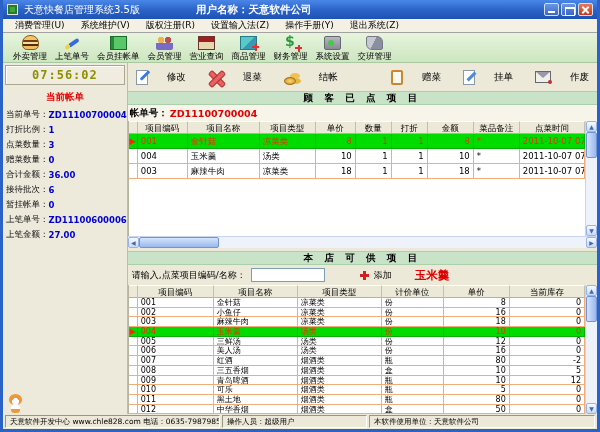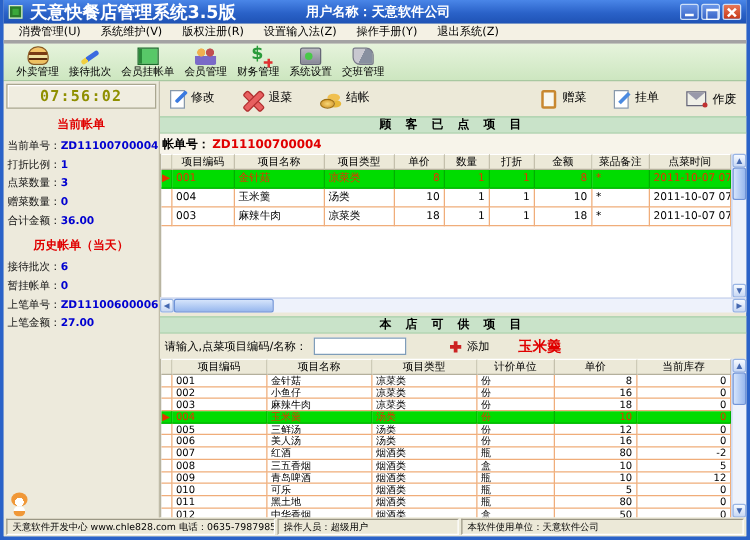--- a/index.html
+++ b/index.html
@@ -6,33 +6,33 @@
   html,body { width:600px; height:432px; overflow:hidden; background:#9db9d6; }
   .window { width:600px; height:432px; display:flex; flex-direction:column;
     border-left:3px solid #2a62c8; border-right:3px solid #2a62c8; border-bottom:3px solid #2a62c8;
     background:#ece9d8; }
 
   
   .titlebar { flex:0 0 19px; background:linear-gradient(180deg,#4a86e8 0%,#2a62c8 55%,#1e52b4 100%);
     display:flex; align-items:center; padding:0 4px; }
   .app-icon { width:11px; height:11px; background:#3aa83a; border:1px solid #d8e8d8;
     box-shadow:inset 0 0 0 2px #2a7a2a; margin-right:6px; }
-  .t-title { color:#fff; font-size:14px; font-weight:bold; white-space:nowrap; }
+  .t-title { color:#fff; font-size:10px; font-weight:normal; white-space:nowrap; }
   .t-user  { color:#fff; font-size:10.5px; font-weight:bold; margin-left:56px; white-space:nowrap; }
   .winctrls { margin-left:auto; display:flex; gap:2px; }
   .wbtn { width:15px; height:13px; border:1px solid #cfe0f8; border-radius:2px;
     background:linear-gradient(180deg,#6a96e8,#3a66c8); position:relative; }
   .wbtn.close { background:linear-gradient(180deg,#e87858,#c83818); }
   .wbtn.min::after { content:""; position:absolute; left:3px; bottom:2px; width:7px; height:2px; background:#fff; }
   .wbtn.max::after { content:""; position:absolute; left:3px; top:3px; width:8px; height:6px; border:1px solid #fff; border-top-width:2px; }
   .wbtn.close::before,.wbtn.close::after { content:""; position:absolute; left:2px; top:5px; width:9px; height:2px; background:#fff; }
   .wbtn.close::before { transform:rotate(45deg); } .wbtn.close::after { transform:rotate(-45deg); }
 
   
-  .menubar { flex:0 0 14px; background:#f4f1e4; border-bottom:3px solid #a3a3a3;
+  .menubar { flex:0 0 14px; background:#f4f1e4; border-bottom:1px solid #a3a3a3;
     display:flex; align-items:center; font-size:9px; padding-left:4px; }
   .menu-item { padding:0 8px; white-space:nowrap; }
   .toolbar { flex:0 0 30px; background:linear-gradient(180deg,#e6f4dc,#cde6c0);
     border-bottom:1px solid #a8c8a0; display:flex; align-items:flex-start; padding:1px 6px 0; }
   .tool { display:flex; flex-direction:column; align-items:center; padding:0 4px; }
   .tool-iconbox { height:17px; display:flex; align-items:center; justify-content:center; }
   .tool-label { font-size:8.5px; line-height:11px; white-space:nowrap; }
 
   
   .ti { width:17px; height:14px; position:relative; display:inline-block; }
@@ -67,21 +67,21 @@
   .f-label { color:#111; }
   .f-value { color:#0000d0; font-weight:bold; }
   .mascot { position:absolute; bottom:1px; left:5px; width:16px; height:19px; }
   .mascot::before { content:""; position:absolute; top:0; left:1px; width:13px; height:11px;
     border-radius:50% 50% 45% 45%; background:radial-gradient(circle at 50% 70%,#fff 34%,#f09838 35%); }
   .mascot::after { content:""; position:absolute; bottom:0; left:3px; width:9px; height:8px;
     border-radius:45% 45% 40% 40%; background:linear-gradient(180deg,#fff 45%,#f09838 45%); }
 
   .main { flex:1; display:flex; flex-direction:column; min-width:0; }
   .actionbar { flex:0 0 28px; display:flex; align-items:center; padding:0 8px; }
-  .act { display:flex; align-items:flex-start; gap:5px; font-size:9.5px; margin-right:22px; white-space:nowrap; }
+  .act { display:flex; align-items:center; gap:19px; font-size:9.5px; margin-right:22px; white-space:nowrap; }
   .act.r { margin-right:0; margin-left:22px; }
   .act-spacer { margin-left:auto; }
 
   
   .ai { width:16px; height:15px; position:relative; display:inline-block; }
   .ic-edit { width:12px; background:#fff; border:1px solid #8899aa; }
   .ic-edit::after { content:""; position:absolute; right:-4px; top:3px; width:12px; height:3px; background:#3a7ae0; border-radius:1px; transform:rotate(-45deg); }
   .ic-x::before,.ic-x::after { content:""; position:absolute; left:-1px; top:6px; width:18px; height:4px;
     border-radius:2px; background:#e86060; border:1px solid #b03030; }
   .ic-x::before { transform:rotate(45deg); } .ic-x::after { transform:rotate(-45deg); }
@@ -168,33 +168,45 @@
       <div class="tool">
         <div class="tool-iconbox">
           <span class="ti ic-burger"></span>
         </div>
         <div class="tool-label">外卖管理</div>
       </div>
       <div class="tool">
         <div class="tool-iconbox">
           <span class="ti ic-pen"></span>
         </div>
-        <div class="tool-label">接待批次</div>
+        <div class="tool-label">上笔单号</div>
       </div>
       <div class="tool">
         <div class="tool-iconbox">
           <span class="ti ic-gbook"></span>
         </div>
         <div class="tool-label">会员挂帐单</div>
       </div>
       <div class="tool">
         <div class="tool-iconbox">
           <span class="ti ic-members"></span>
         </div>
         <div class="tool-label">会员管理</div>
+      </div>
+      <div class="tool">
+        <div class="tool-iconbox">
+          <span class="ti ic-register"></span>
+        </div>
+        <div class="tool-label">营业查询</div>
+      </div>
+      <div class="tool">
+        <div class="tool-iconbox">
+          <span class="ti ic-goods"></span>
+        </div>
+        <div class="tool-label">商品管理</div>
       </div>
       <div class="tool">
         <div class="tool-iconbox">
           <span class="ti ic-finance"></span>
         </div>
         <div class="tool-label">财务管理</div>
       </div>
       <div class="tool">
         <div class="tool-iconbox">
           <span class="ti ic-system"></span>
@@ -229,21 +241,20 @@
           </div>
           <div class="f-row">
             <span class="f-label">赠菜数量：</span>
             <span class="f-value">0</span>
           </div>
           <div class="f-row">
             <span class="f-label">合计金额：</span>
             <span class="f-value">36.00</span>
           </div>
         </div>
-      <div class="sb-title">历史帐单（当天）</div>
       <div id="historyFields">
           <div class="f-row">
             <span class="f-label">接待批次：</span>
             <span class="f-value">6</span>
           </div>
           <div class="f-row">
             <span class="f-label">暂挂帐单：</span>
             <span class="f-value">0</span>
           </div>
           <div class="f-row">

